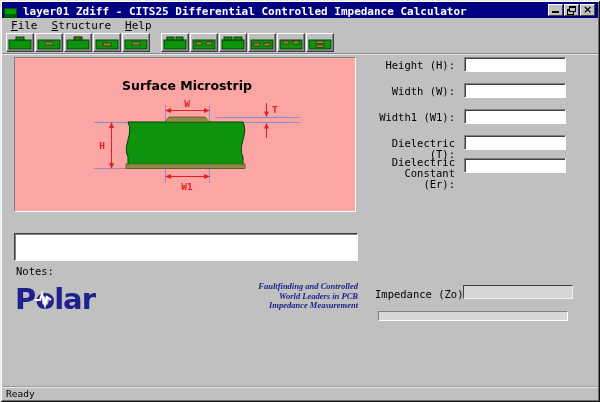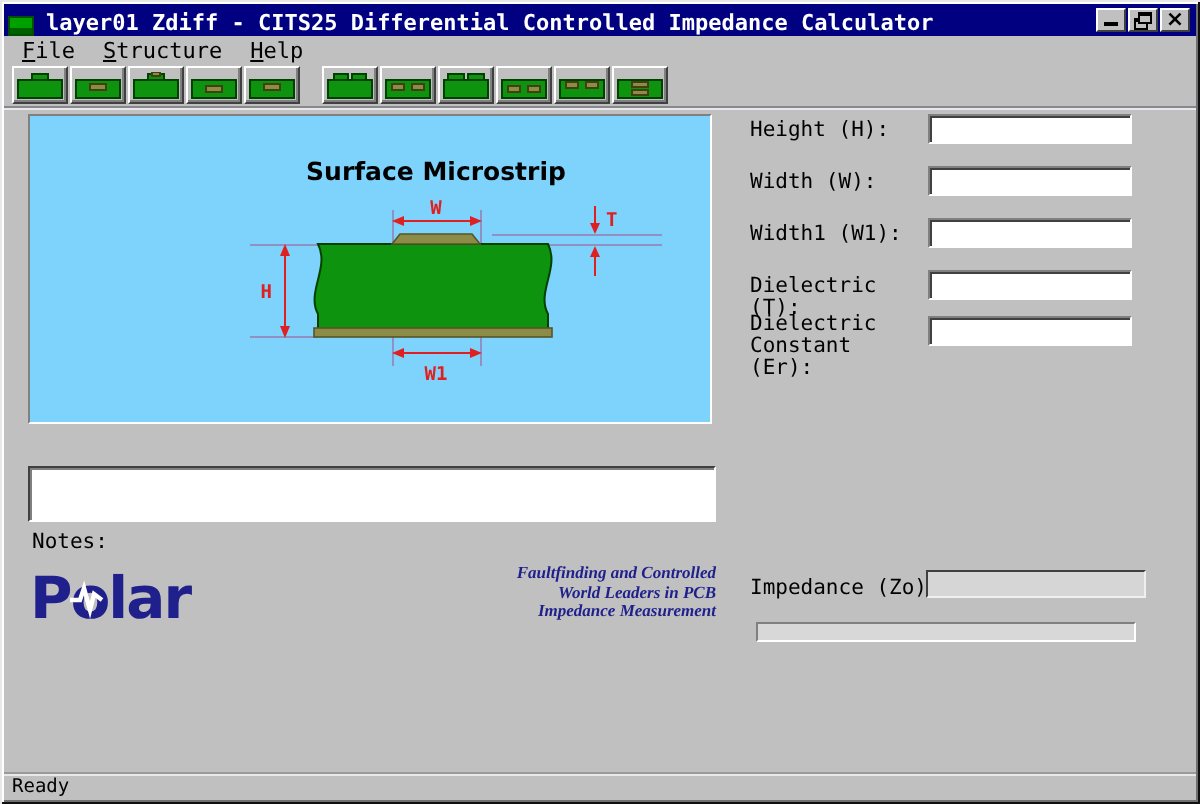--- a/index.html
+++ b/index.html
@@ -46,27 +46,27 @@
     border-top:1px solid #FFFFFF; border-left:1px solid #FFFFFF;
     border-bottom:1px solid #404040; border-right:1px solid #404040;
     box-shadow: inset -1px -1px 0 #808080;
     display:flex; align-items:center; justify-content:center;
   }
   .toolbar-sep { position:absolute; left:2px; top:53px; width:596px; height:2px;
     border-top:1px solid #87888F; border-bottom:1px solid #E8E8E8; }
 
   
   .diagram-panel {
-    position:absolute; left:14px; top:57px; width:342px; height:155px; background:#7dd3fc;
+    position:absolute; left:14px; top:57px; width:342px; height:155px; background:#fca5a5;
     border-top:1px solid #808080; border-left:1px solid #808080;
-    border-bottom:1px solid #FFFFFF; border-right:1px solid #FFFFFF;padding-left:31px;
-  }
-
-  
-  .field-label { position:absolute; left:375px; width:80px; font-size:10.5px; color:#000; line-height:11px; }
+    border-bottom:1px solid #FFFFFF; border-right:1px solid #FFFFFF;
+  }
+
+  
+  .field-label { position:absolute; left:375px; width:80px; font-size:10.5px; color:#000; line-height:11px;text-align:right; }
   .text-input {
     position:absolute; left:464px; width:102px; height:15px; background:#FFFFFF;
     border-top:1px solid #808080; border-left:1px solid #808080;
     border-bottom:1px solid #FFFFFF; border-right:1px solid #FFFFFF;
     box-shadow: inset 1px 1px 0 #404040;
     font-family:"DejaVu Sans Mono","Liberation Mono",monospace; font-size:10.5px;
     padding:0 3px; outline:none;
   }
 
   

